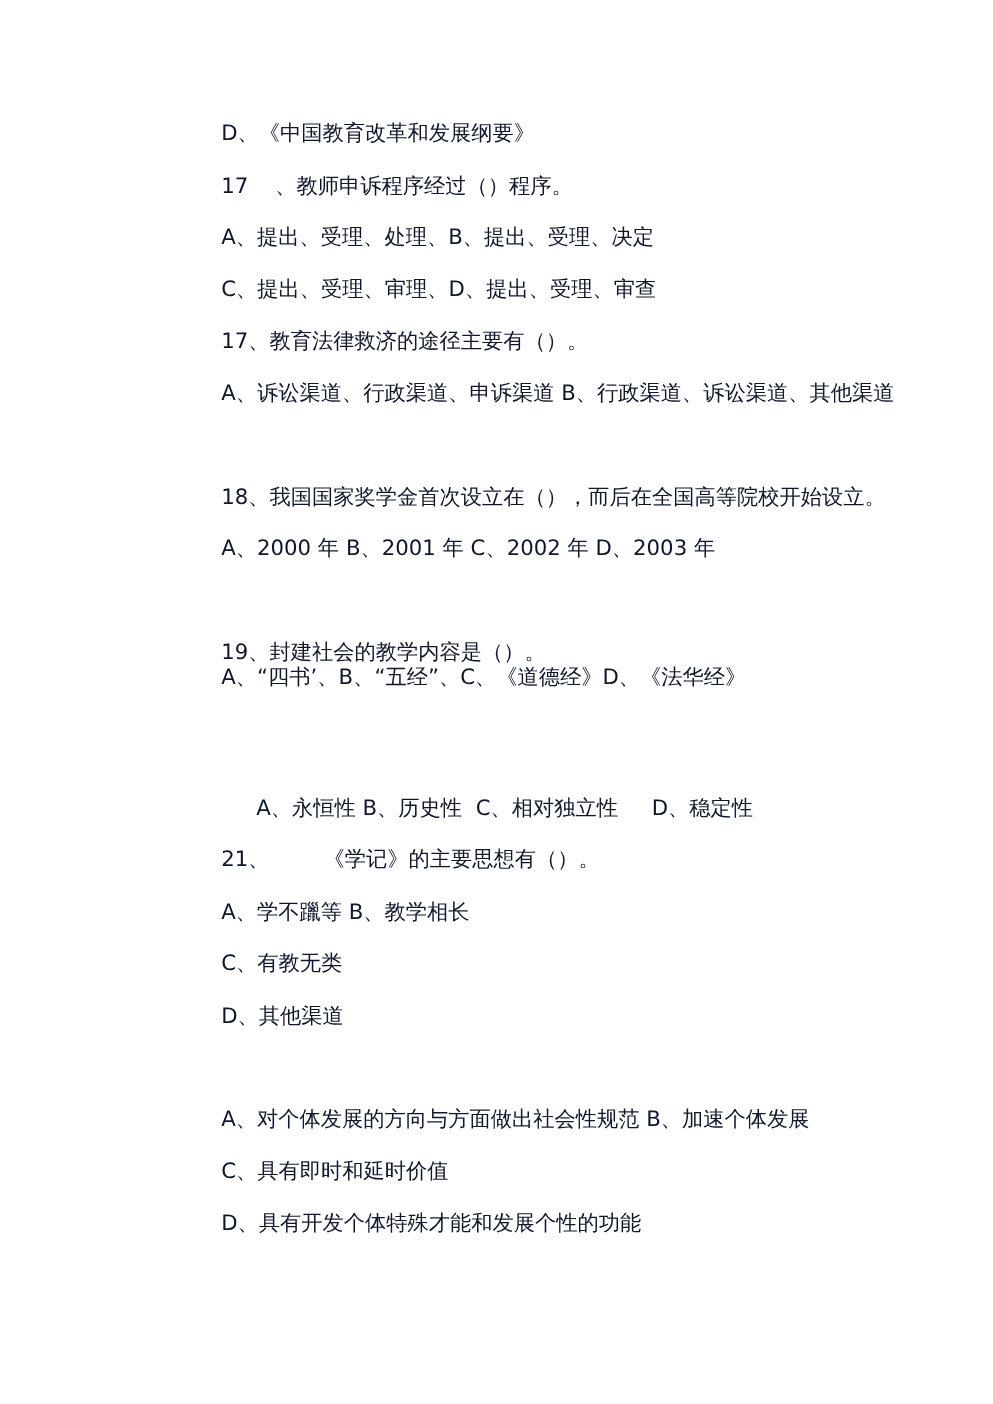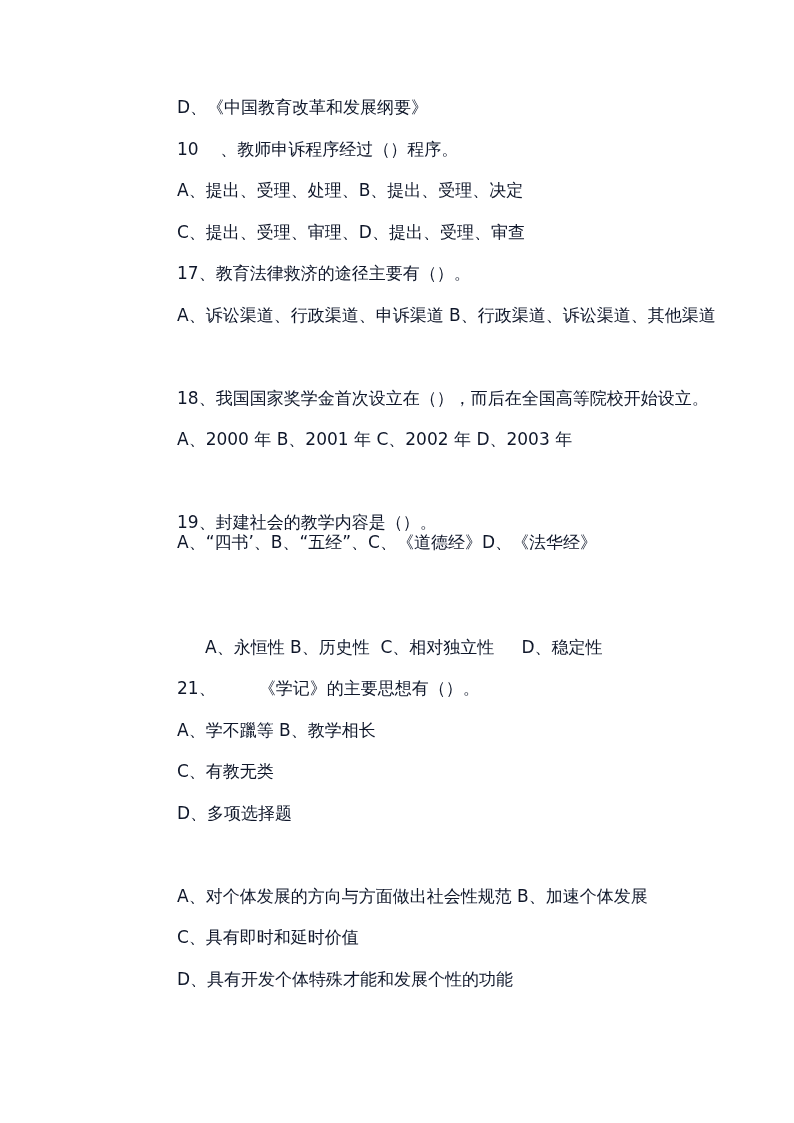--- a/index.html
+++ b/index.html
@@ -15,30 +15,30 @@
       line-height: 18px;
       margin-left: 29px;
     }
     .indent { left: 176px; }
   </style>
 </head>
 <body>
 
 <div class="page">
   <div class="line" style="top:98px">D、《中国教育改革和发展纲要》</div>
-  <div class="line" style="top:140px">10    、教师申诉程序经过（）程序。</div>
+  <div class="line" style="top:140px">17    、教师申诉程序经过（）程序。</div>
   <div class="line" style="top:181px">A、提出、受理、处理、B、提出、受理、决定</div>
   <div class="line" style="top:223px">C、提出、受理、审理、D、提出、受理、审查</div>
   <div class="line" style="top:264px">17、教育法律救济的途径主要有（）。</div>
   <div class="line" style="top:306px">A、诉讼渠道、行政渠道、申诉渠道 B、行政渠道、诉讼渠道、其他渠道</div>
   <div class="line" style="top:389px">18、我国国家奖学金首次设立在（），而后在全国高等院校开始设立。</div>
   <div class="line" style="top:430px">A、2000 年 B、2001 年 C、2002 年 D、2003 年</div>
   <div class="line" style="top:513px">19、封建社会的教学内容是（）。</div>
   <div class="line" style="top:533px">A、“四书’、B、“五经”、C、《道德经》D、《法华经》</div>
   <div class="line indent" style="top:638px">A、永恒性 B、历史性  C、相对独立性     D、稳定性</div>
   <div class="line" style="top:679px">21、        《学记》的主要思想有（）。</div>
   <div class="line" style="top:721px">A、学不躐等 B、教学相长</div>
   <div class="line" style="top:762px">C、有教无类</div>
-  <div class="line" style="top:804px">D、多项选择题</div>
+  <div class="line" style="top:804px">D、其他渠道</div>
   <div class="line" style="top:887px">A、对个体发展的方向与方面做出社会性规范 B、加速个体发展</div>
   <div class="line" style="top:928px">C、具有即时和延时价值</div>
   <div class="line" style="top:970px">D、具有开发个体特殊才能和发展个性的功能</div>
 </div>
 
 </body></html>

